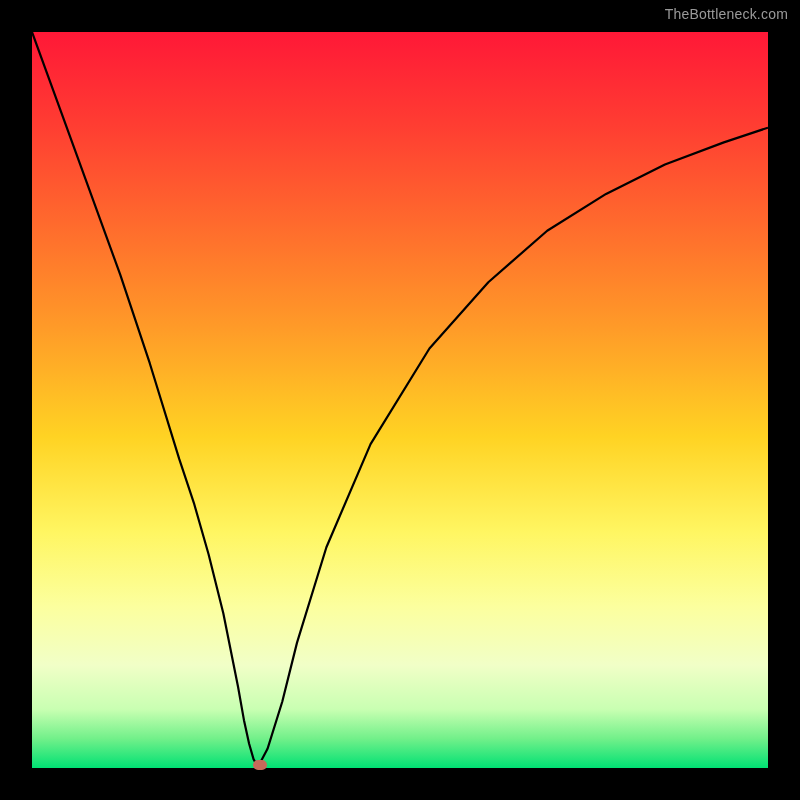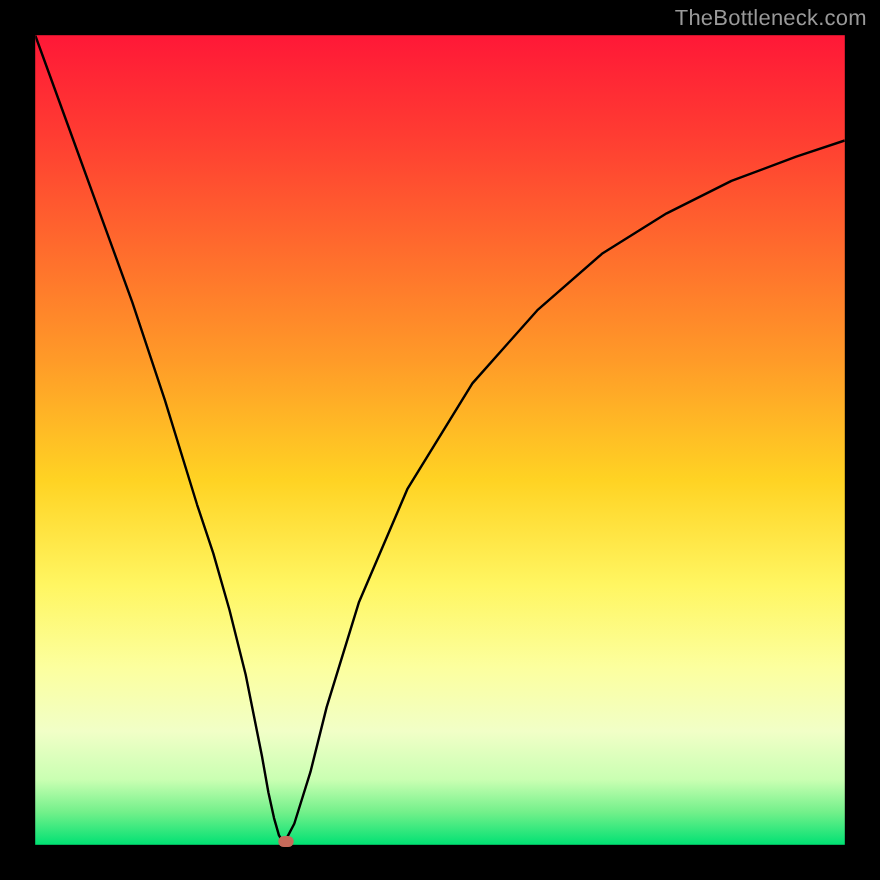--- a/index.html
+++ b/index.html
@@ -52,21 +52,21 @@
     width: 14px;
     height: 10px;
     border-radius: 5px;
     background: #c66a5a;
   }
   .watermark {
     position: absolute;
     top: 6px;
     right: 12px;
     color: #9a9a9a;
-    font-size: 20px;
+    font-size: 14px;
     letter-spacing: 0.2px;
   }
 </style>
 </head>
 <body>
 
 <div class="frame">
   <div class="plot">
     <svg class="curve" viewBox="0 0 736 736" preserveAspectRatio="none">
       <path fill="none" stroke="#000" stroke-width="2.2" stroke-linejoin="round" d="M 0.00 0.00 L 29.44 80.96 L 58.88 161.92 L 88.32 242.88 L 117.76 331.20 L 147.20 426.88 L 161.92 471.04 L 176.64 522.56 L 191.36 581.44 L 198.72 618.24 L 206.08 655.04 L 211.97 688.16 L 217.12 711.71 L 221.54 727.17 L 224.48 732.32 L 228.16 730.85 L 235.52 716.86 L 250.24 669.76 L 264.96 610.88 L 294.40 515.20 L 338.56 412.16 L 397.44 316.48 L 456.32 250.24 L 515.20 198.72 L 574.08 161.92 L 632.96 132.48 L 691.84 110.40 L 736.00 95.68"></path>

